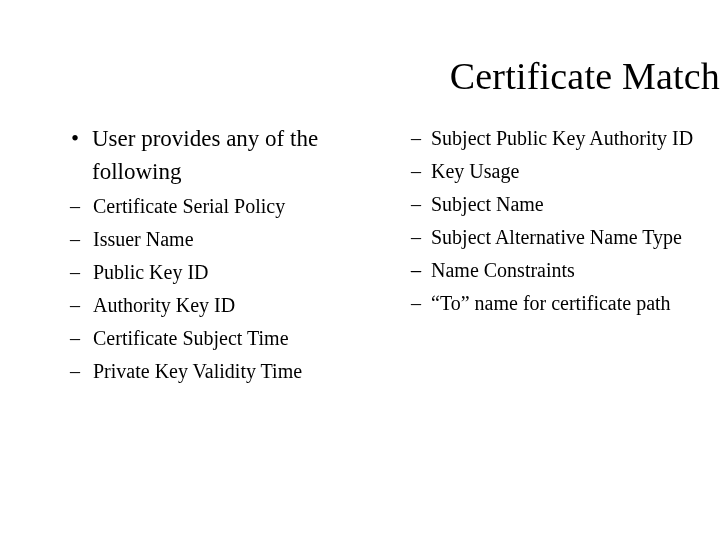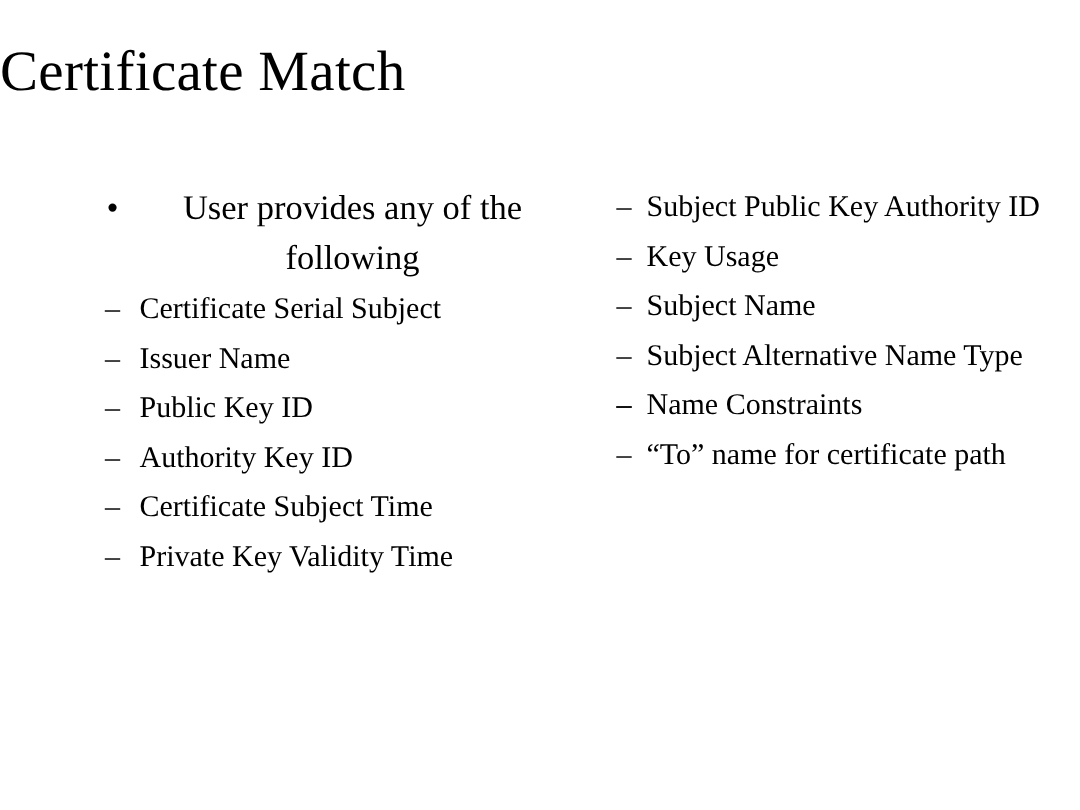--- a/index.html
+++ b/index.html
@@ -23,23 +23,23 @@
     top: 0;
     width: 720px;
     height: 540px;
     background: #ffffff;
   }
 
   
   .slide-title {
     position: absolute;
     left: 0;
-    top: 26px;
-    width: 720px;
-    text-align: left;
+    top: 54px;
+    width: 720px;
+    text-align: right;
     font-size: 38px;
     line-height: 44px;
     font-weight: normal;
     letter-spacing: 0.2px;
     color: #000000;
     white-space: nowrap;
   }
 
   
   .body-area {
@@ -73,21 +73,20 @@
   }
   .lvl1 .marker {
     position: absolute;
     left: 13px;
     top: 0;
     font-size: 23px;
     line-height: 33px;
   }
   .lvl1 .text {
     display: block;
-    text-align: center;
   }
 
   
   .lvl2-list {
     margin: 0;
     padding: 0;
   }
   .lvl2 {
     position: relative;
     padding-left: 35px;
@@ -126,21 +125,21 @@
 
       <div class="lvl1">
         <span class="marker">•</span>
         <span class="text">User provides any of the following</span>
       </div>
 
       <div class="lvl2-list">
 
         <div class="lvl2">
           <span class="marker">–</span>
-          <span class="text">Certificate Serial Subject</span>
+          <span class="text">Certificate Serial Policy</span>
         </div>
 
         <div class="lvl2">
           <span class="marker">–</span>
           <span class="text">Issuer Name</span>
         </div>
 
         <div class="lvl2">
           <span class="marker">–</span>
           <span class="text">Public Key ID</span>

